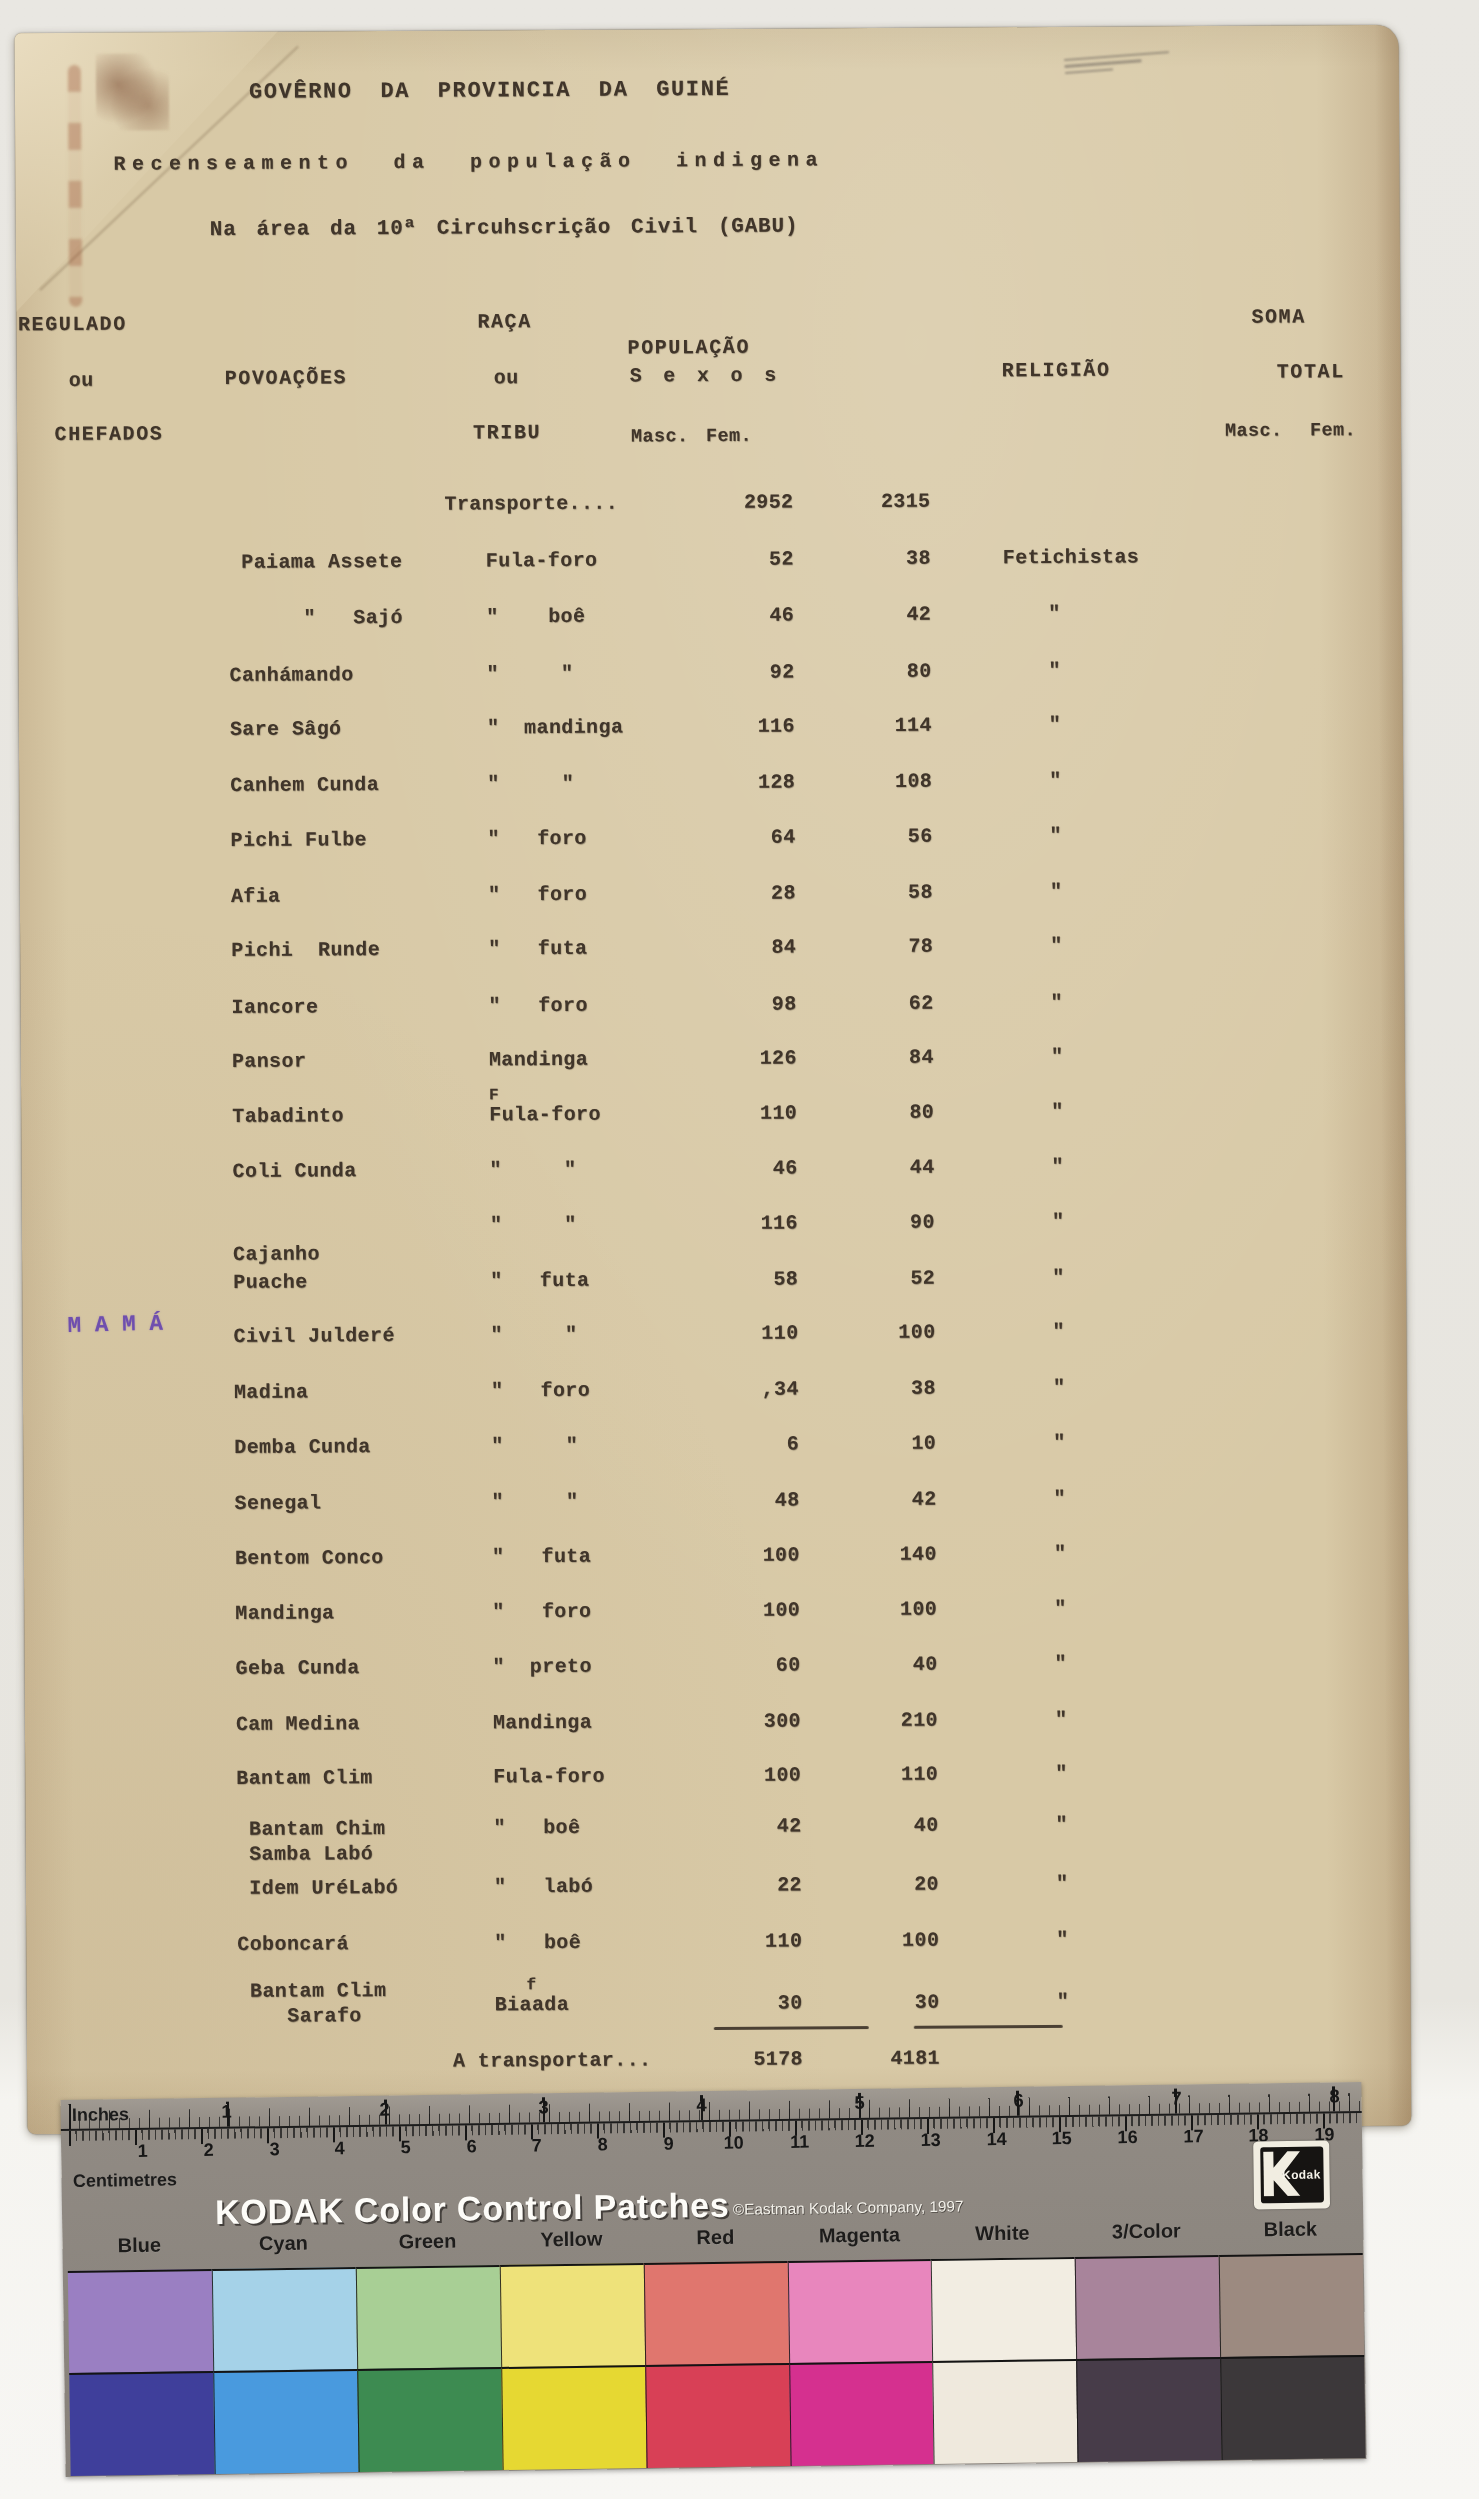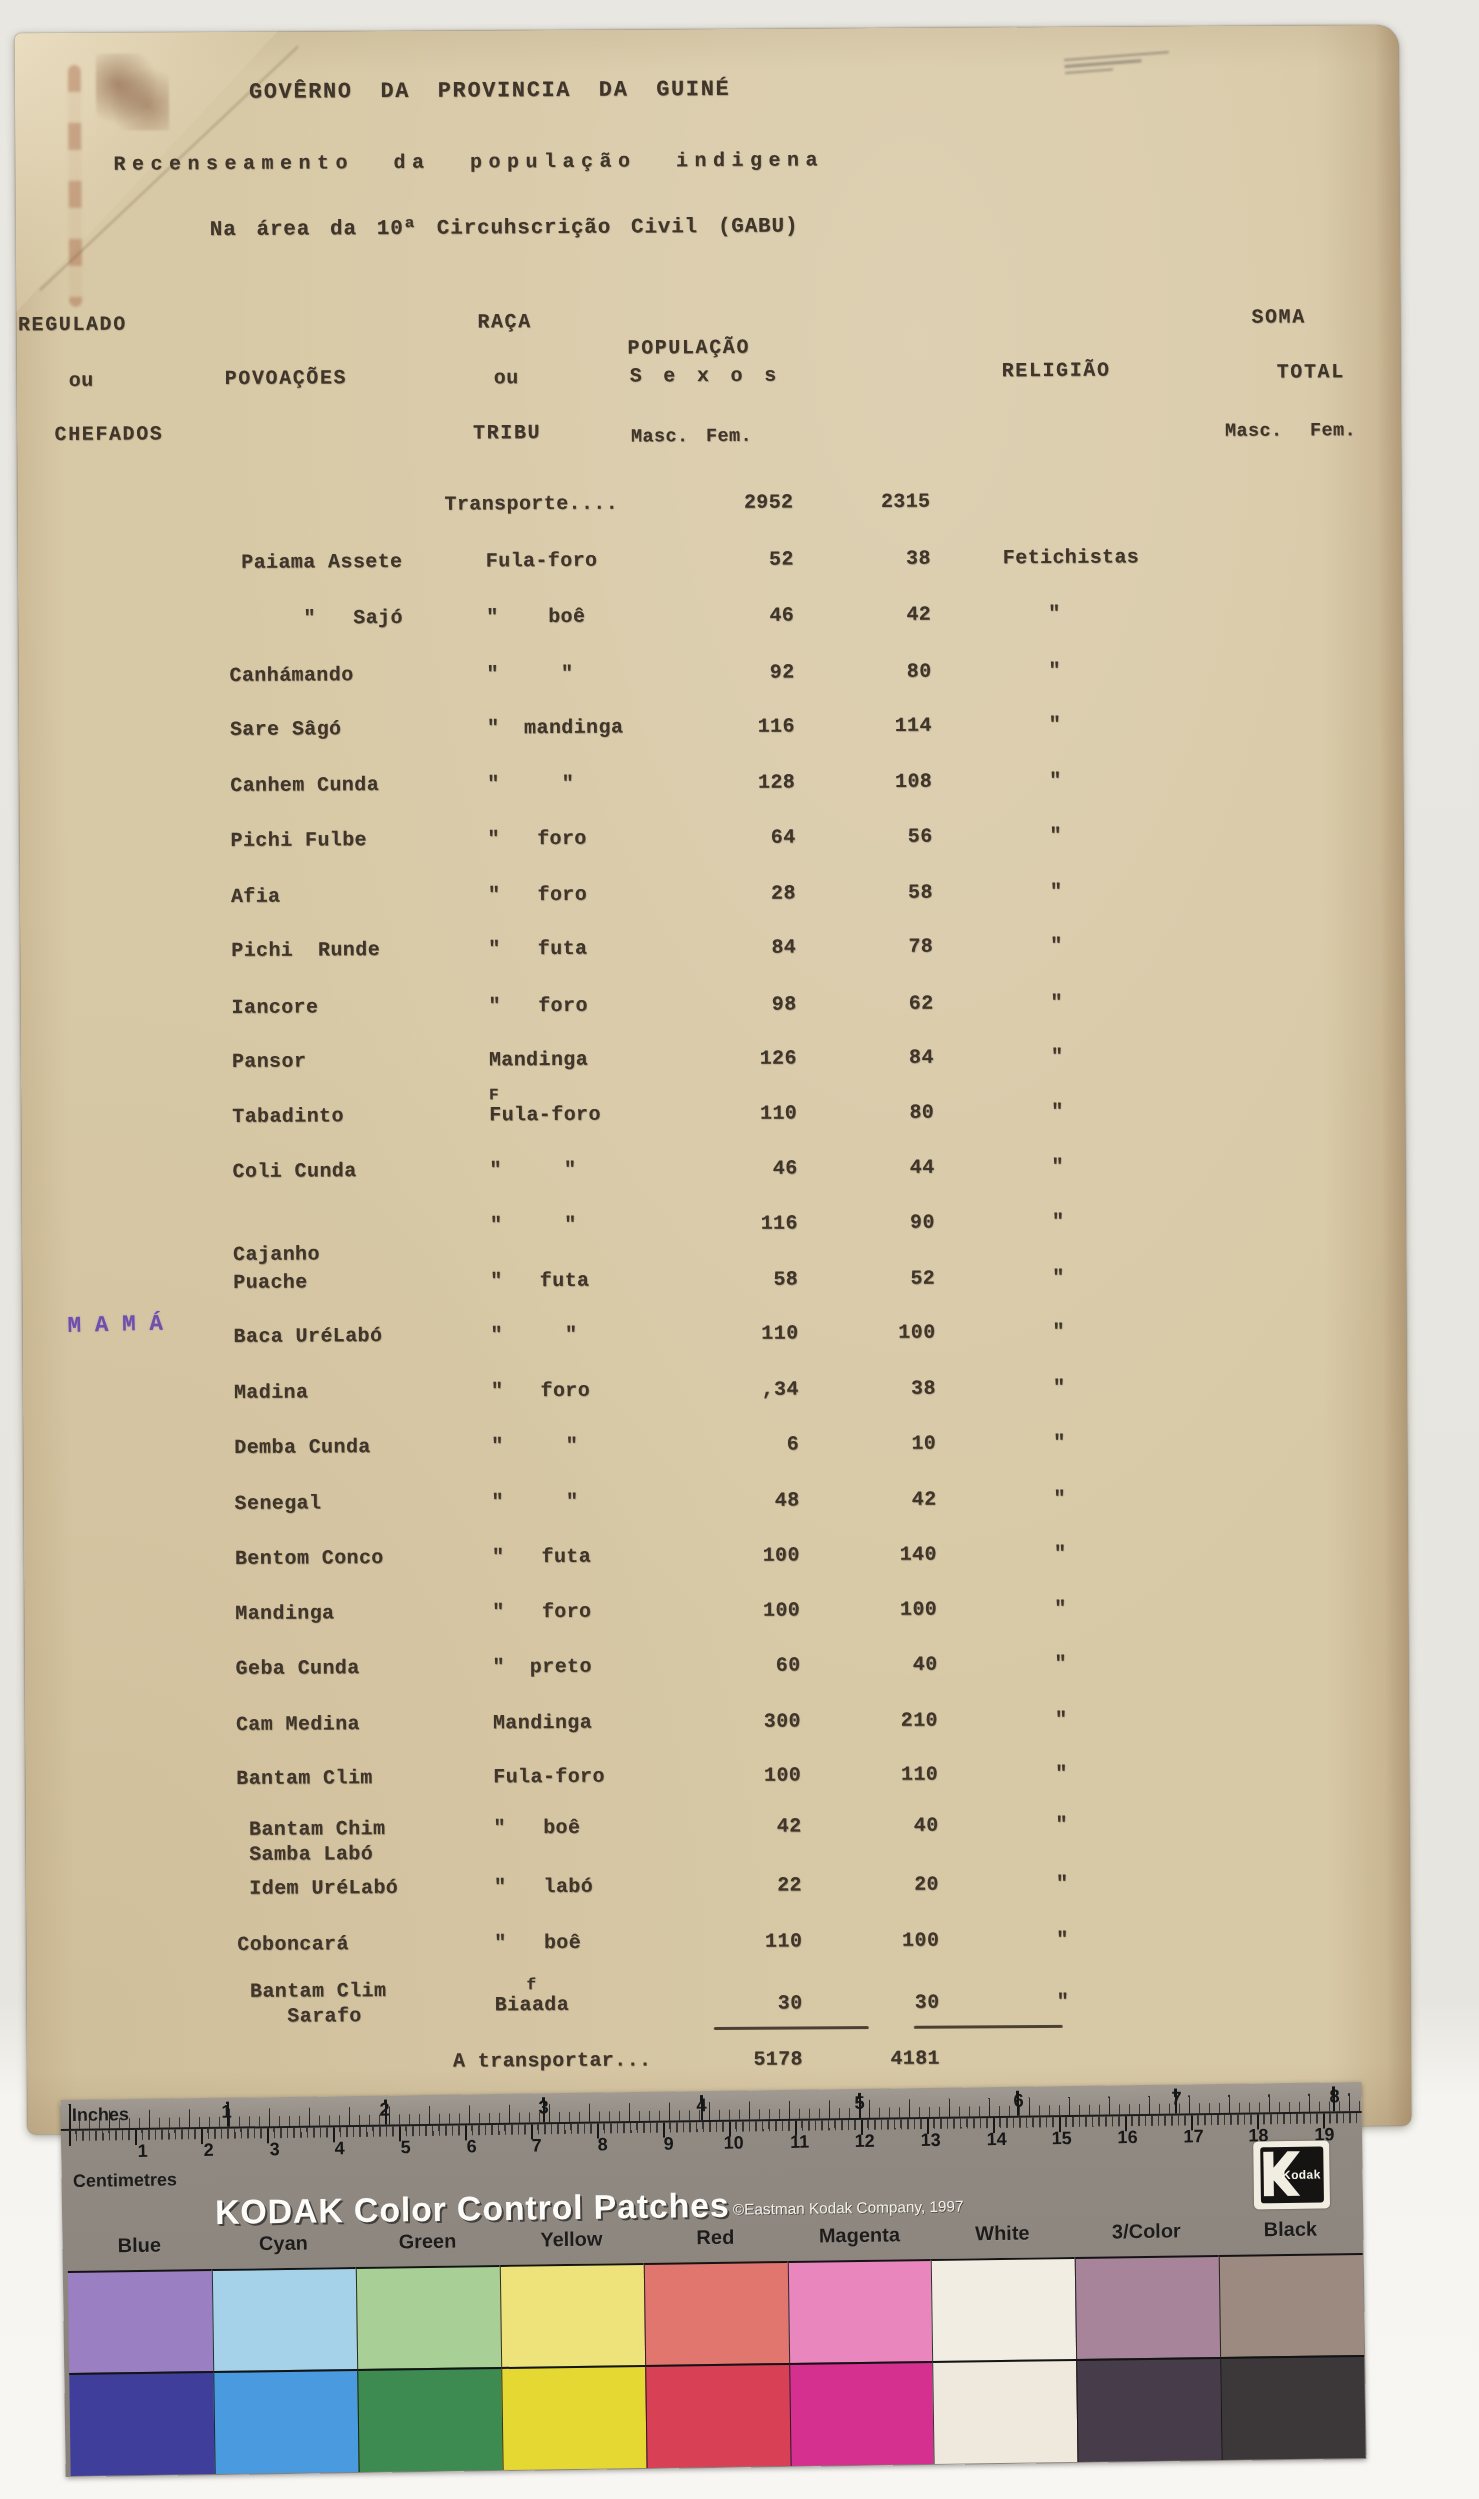--- a/index.html
+++ b/index.html
@@ -181,21 +181,21 @@
         <div class="tw" style="left: 211px; top: 1182px; margin-top: 28px;">Cajanho</div>
         <div class="tw" style="left: 468px; top: 1182px;">"     "</div>
         <div class="tw num" style="left: 671px; top: 1182px; width: 105px;">116</div>
         <div class="tw num" style="left: 800px; top: 1182px; width: 113px;">90</div>
         <div class="tw" style="left: 1030px; top: 1182px;">"</div>
         <div class="tw" style="left: 211px; top: 1238px;">Puache</div>
         <div class="tw" style="left: 468px; top: 1238px;">"   futa</div>
         <div class="tw num" style="left: 671px; top: 1238px; width: 105px;">58</div>
         <div class="tw num" style="left: 800px; top: 1238px; width: 113px;">52</div>
         <div class="tw" style="left: 1030px; top: 1238px;">"</div>
-        <div class="tw" style="left: 211px; top: 1292px;">Baca UréLabó</div>
+        <div class="tw" style="left: 211px; top: 1292px;">Civil Julderé</div>
         <div class="tw" style="left: 468px; top: 1292px;">"     "</div>
         <div class="tw num" style="left: 671px; top: 1292px; width: 105px;">110</div>
         <div class="tw num" style="left: 800px; top: 1292px; width: 113px;">100</div>
         <div class="tw" style="left: 1030px; top: 1292px;">"</div>
         <div class="tw" style="left: 211px; top: 1348px;">Madina</div>
         <div class="tw" style="left: 468px; top: 1348px;">"   foro</div>
         <div class="tw num" style="left: 671px; top: 1348px; width: 105px;">,34</div>
         <div class="tw num" style="left: 800px; top: 1348px; width: 113px;">38</div>
         <div class="tw" style="left: 1030px; top: 1348px;">"</div>
         <div class="tw" style="left: 211px; top: 1403px;">Demba Cunda</div>

